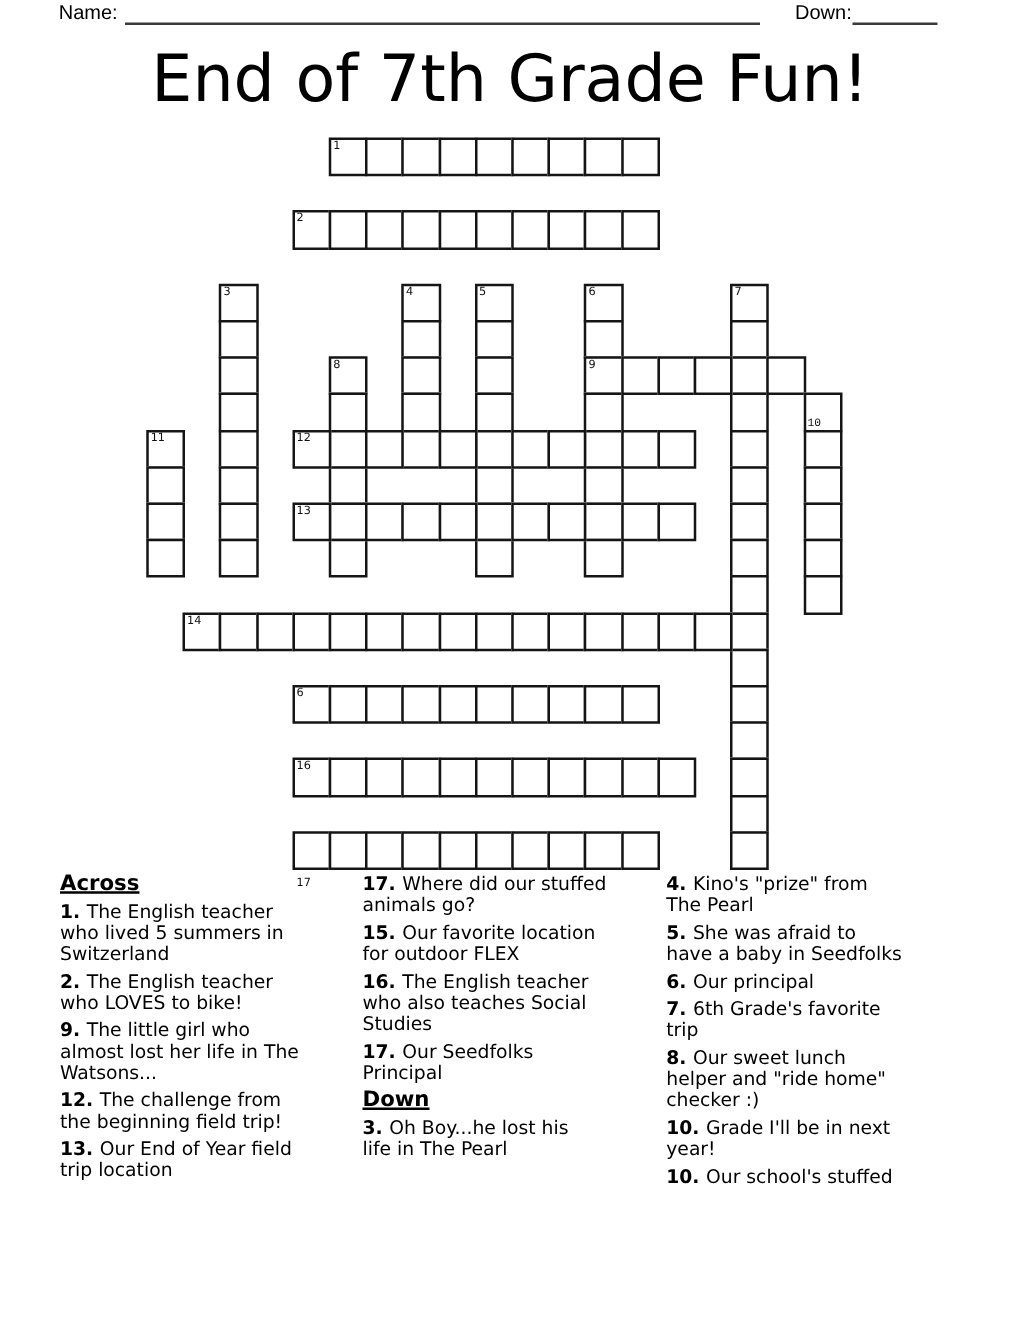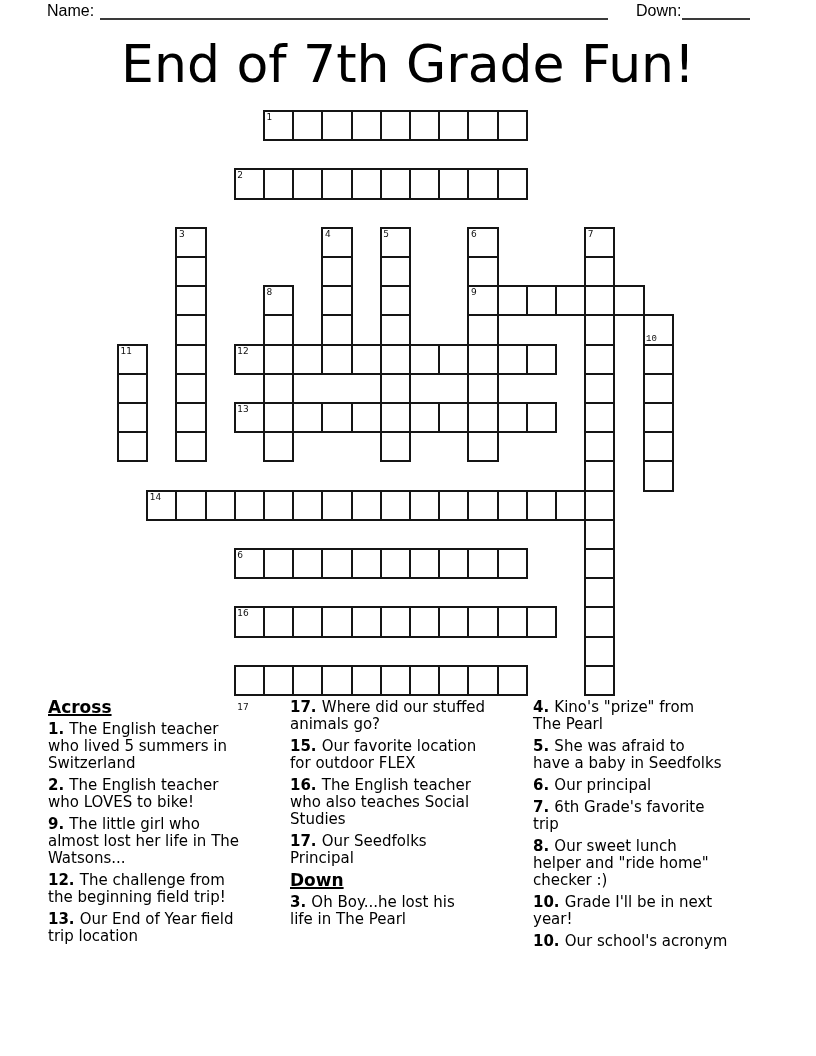--- a/index.html
+++ b/index.html
@@ -245,16 +245,16 @@
       <div class="clue"><span class="num">5. </span><span class="txt">She was afraid to
 have a baby in Seedfolks</span></div>
       <div class="clue"><span class="num">6. </span><span class="txt">Our principal</span></div>
       <div class="clue"><span class="num">7. </span><span class="txt">6th Grade's favorite
 trip</span></div>
       <div class="clue"><span class="num">8. </span><span class="txt">Our sweet lunch
 helper and "ride home"
 checker :)</span></div>
       <div class="clue"><span class="num">10. </span><span class="txt">Grade I'll be in next
 year!</span></div>
-      <div class="clue"><span class="num">10. </span><span class="txt">Our school's acronym</span></div>
+      <div class="clue"><span class="num">10. </span><span class="txt">Our school's stuffed</span></div>
     </div>
 
 </div>
 
 </body></html>

